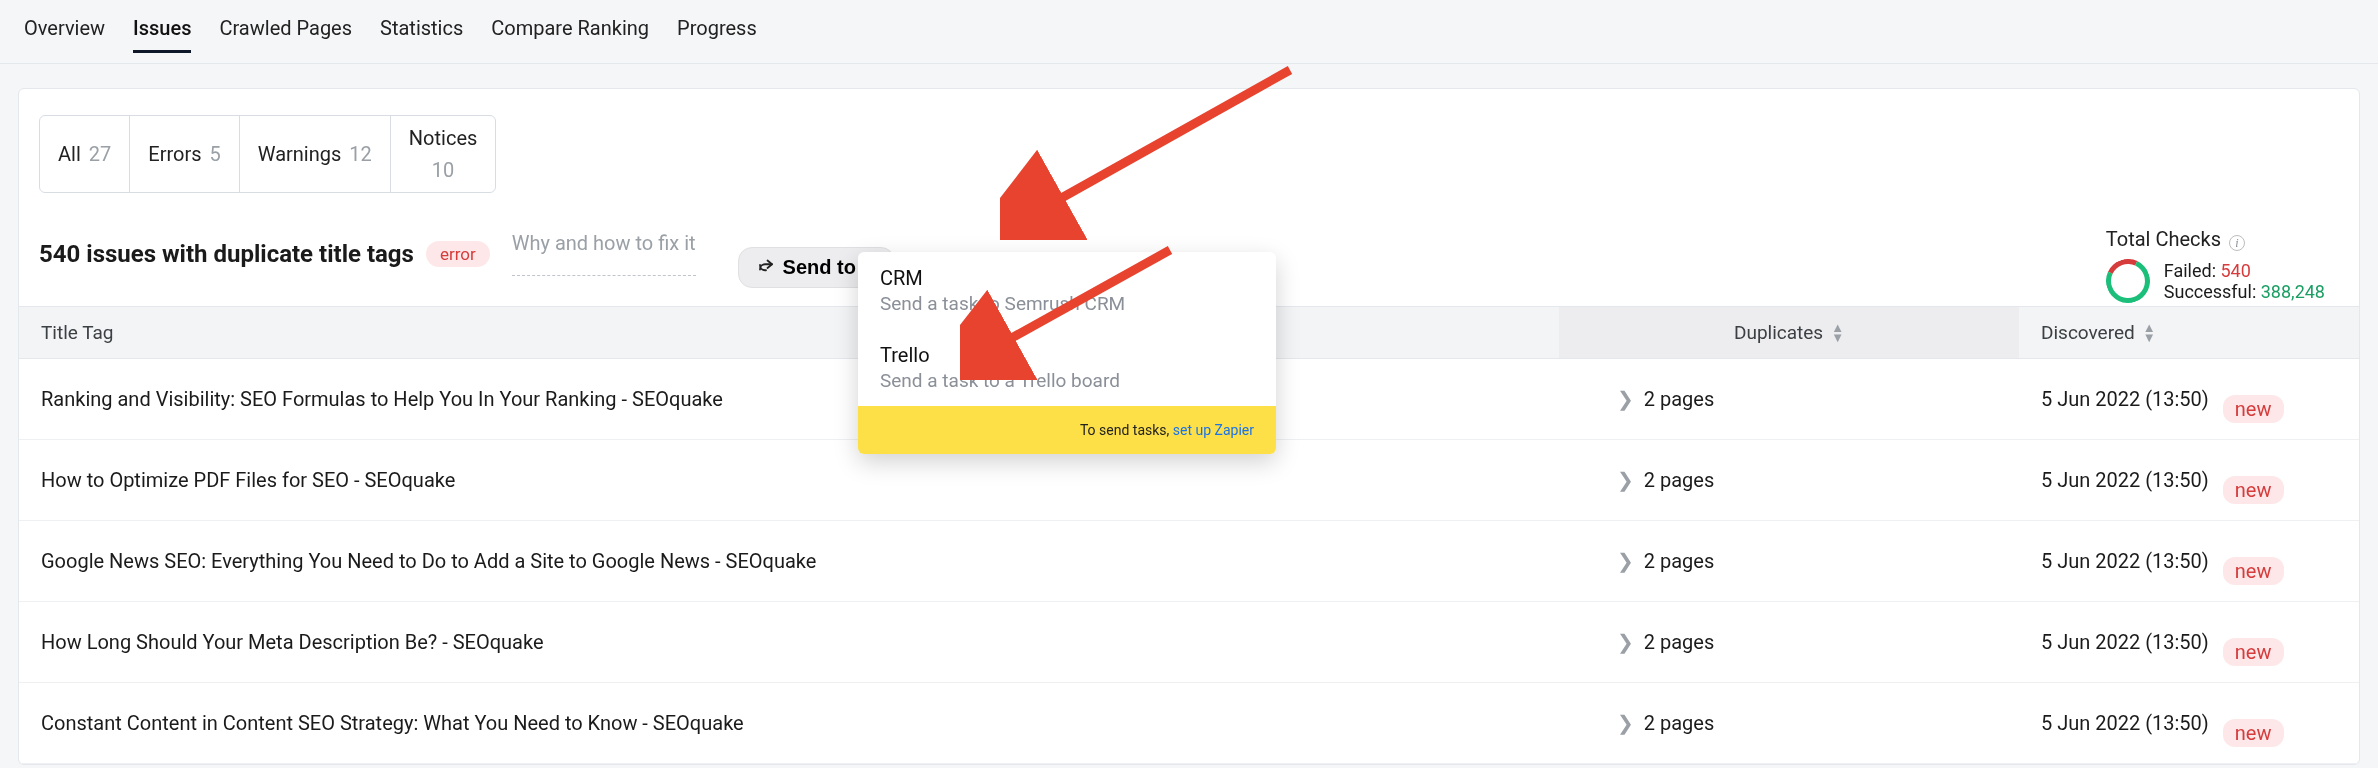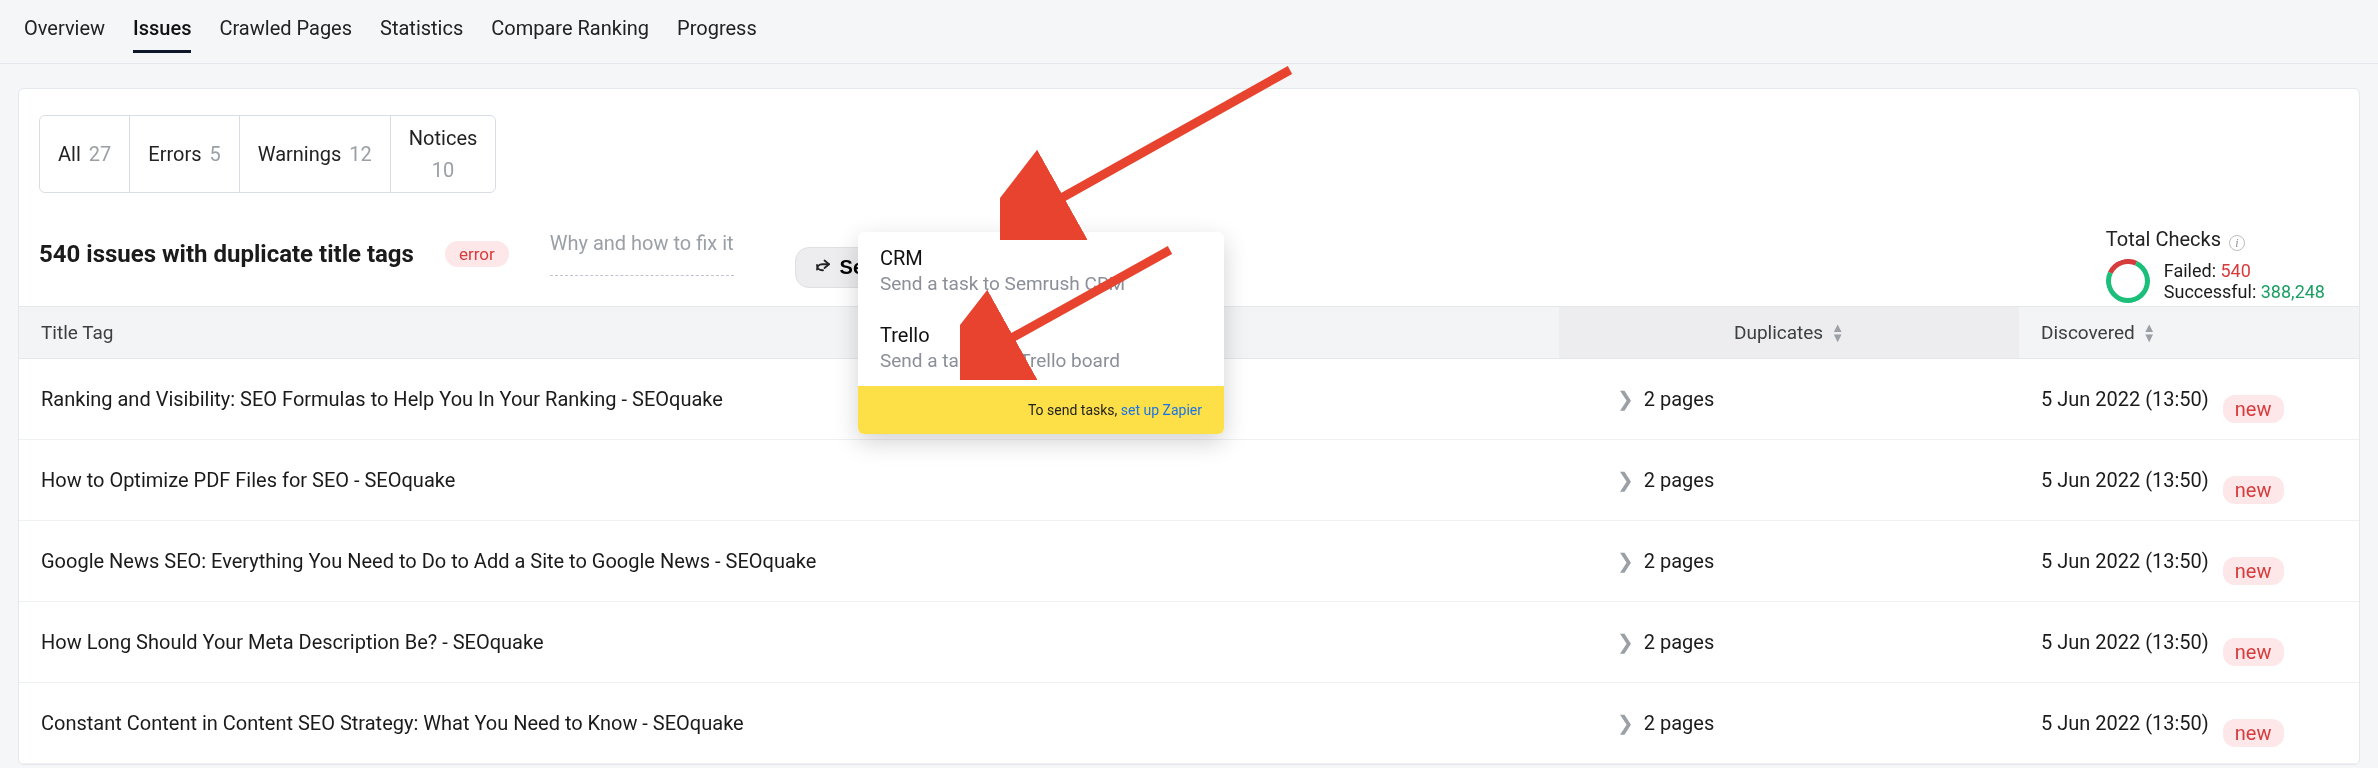--- a/index.html
+++ b/index.html
@@ -54,21 +54,21 @@
     align-items: center;
     gap: 8px;
     color: #222;
   }
   .filter:last-child { border-right: none; flex-direction: column; }
   .filter .count { color: #9aa0a6; }
   
   .heading-row {
     display: flex;
     align-items: center;
-    gap: 31px;
+    gap: 12px;
     padding: 0 20px 18px 20px;
     position: relative;
   }
   .heading-text { font-size: 24px; font-weight: 700; }
   .badge-error {
     background: #fde7e9;
     color: #d63c3c;
     border-radius: 14px;
     padding: 3px 14px;
     font-size: 17px;
@@ -91,22 +91,22 @@
     display: flex;
     align-items: center;
     gap: 8px;
     margin-left: 30px;
     margin-top: 28px;
   }
   
   .dropdown {
     position: absolute;
     left: 858px;
-    top: 232px;
-    width: 366px;
+    top: 252px;
+    width: 418px;
     background: #fff;
     border-radius: 6px;
     box-shadow: 0 8px 24px rgba(0,0,0,0.18);
     z-index: 50;
     overflow: hidden;
   }
   .dd-item {
     padding: 14px 22px;
     cursor: pointer;
   }

